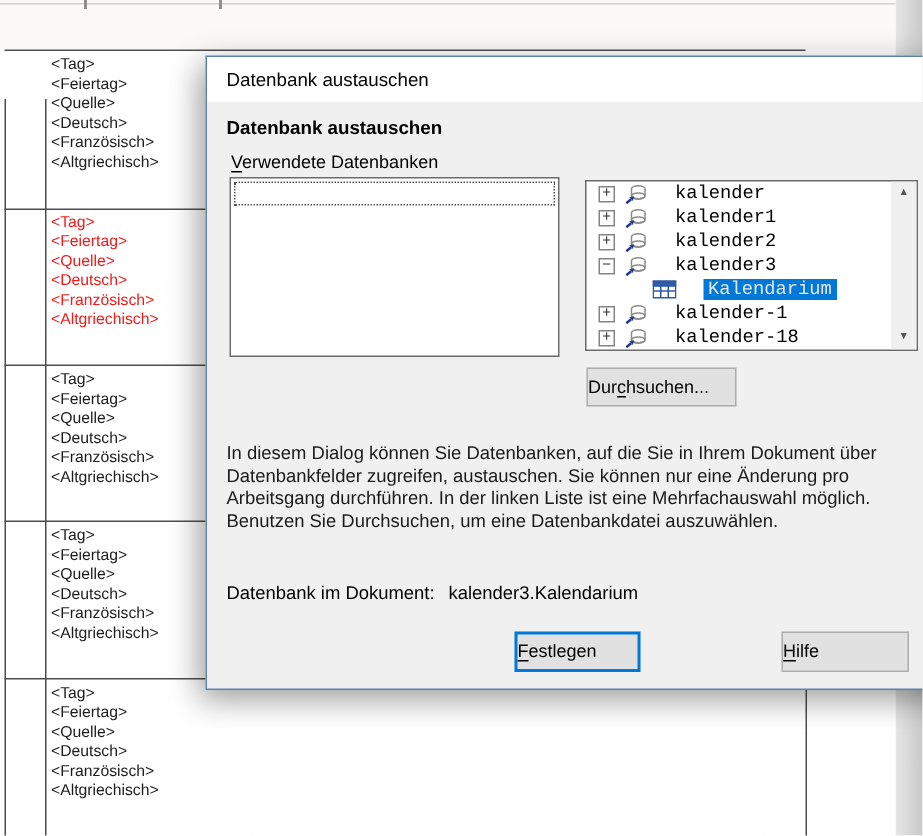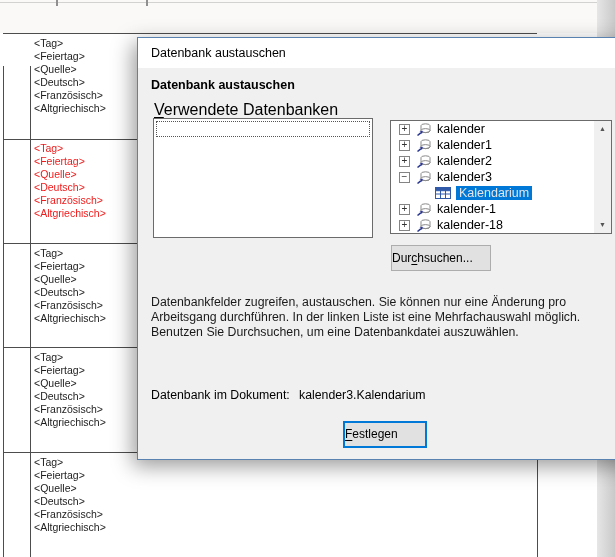--- a/index.html
+++ b/index.html
@@ -21,34 +21,34 @@
 
   
   .dialog{position:absolute;left:137px;top:37px;width:532px;height:423px;background:#f0f0f0;
           border:1px solid #5a82b0;box-shadow:-4px 6px 20px rgba(0,0,0,.40);box-sizing:border-box;
           font-size:12px;color:#000;}
   .titlebar{position:absolute;left:0;top:0;width:100%;height:30px;background:#ffffff;}
   .title-text{position:absolute;left:13px;top:0;line-height:30px;font-size:12.5px;color:#000;}
   .close-btn{position:absolute;right:8px;top:0;width:26px;height:30px;text-align:center;
              line-height:30px;font-size:14px;color:#333;cursor:default;}
   .heading{position:absolute;left:13px;top:40px;font-weight:bold;font-size:12.5px;}
-  .grp-label{position:absolute;top:63px;font-size:16px;}
+  .grp-label{position:absolute;top:63px;font-size:12px;}
   .accel{text-decoration:underline;text-underline-offset:2px;}
   .listbox{position:absolute;left:15px;top:80px;width:220px;height:120px;background:#fff;
            border:1px solid #6b6b6b;box-sizing:border-box;}
   .focus-row{position:absolute;left:2px;top:2px;right:2px;height:14px;border:1px dotted #555;}
   .tree{position:absolute;left:252px;top:82px;width:222px;height:114px;background:#fff;
         border:1px solid #6b6b6b;box-sizing:border-box;overflow:hidden;}
   .tree-rows{position:absolute;left:0;top:0;right:17px;}
   .tree-row{display:flex;align-items:center;height:16px;font-size:12.5px;white-space:nowrap;}
   .expander{width:11px;height:11px;box-sizing:border-box;border:1px solid #848484;background:#fff;
             font-size:10px;line-height:8px;text-align:center;color:#333;margin-left:8px;flex:0 0 auto;}
   .db-ico{margin-left:6px;flex:0 0 auto;}
   .tbl-ico{margin-left:44px;flex:0 0 auto;}
-  .tree-label{margin-left:5px;}
+  .tree-label{margin-left:18px;font-family:Liberation Mono, monospace;}
   .tree-label.selected{background:#0078d7;color:#e5e5e5;padding:0 3px;}
   .vscroll{position:absolute;right:0;top:0;width:17px;height:100%;background:#f0f0f0;}
   .scroll-arrow{position:absolute;left:0;width:17px;height:16px;text-align:center;
                 font-size:7px;color:#555;line-height:16px;}
   .scroll-up{top:0;}.scroll-down{bottom:0;}
   .btn{position:absolute;background:#e1e1e1;border:1px solid #adadad;box-sizing:border-box;
        text-align:left;font-size:12px;color:#000;cursor:default;}
   .browse-btn{left:253px;top:207px;width:100px;height:26px;line-height:24px;}
   .desc{position:absolute;left:13px;top:257px;font-size:12.3px;line-height:15px;color:#1a1a1a;}
   .dbline{position:absolute;top:350px;left:0;width:100%;font-size:12.3px;}
@@ -223,28 +223,32 @@
         <div class="scroll-arrow scroll-up">▲</div>
         <div class="scroll-arrow scroll-down">▼</div>
       </div>
     </div>
 
     <div class="btn browse-btn">
       <span>Dur</span><span class="accel">c</span><span>hsuchen...</span>
     </div>
 
     <div class="desc">
+      <div>In diesem Dialog können Sie Datenbanken, auf die Sie in Ihrem Dokument über</div>
       <div>Datenbankfelder zugreifen, austauschen. Sie können nur eine Änderung pro</div>
       <div>Arbeitsgang durchführen. In der linken Liste ist eine Mehrfachauswahl möglich.</div>
       <div>Benutzen Sie Durchsuchen, um eine Datenbankdatei auszuwählen.</div>
     </div>
 
     <div class="dbline">
       <span class="dbline-label">Datenbank im Dokument:</span>
       <span class="dbline-value">kalender3.Kalendarium</span>
     </div>
 
     <div class="btn bottom-btn btn-define">
       <span class="accel">F</span><span>estlegen</span>
     </div>
+    <div class="btn bottom-btn btn-help">
+      <span class="accel">H</span><span>ilfe</span>
+    </div>
 
   </div>
 </div>
 
 </body></html>

